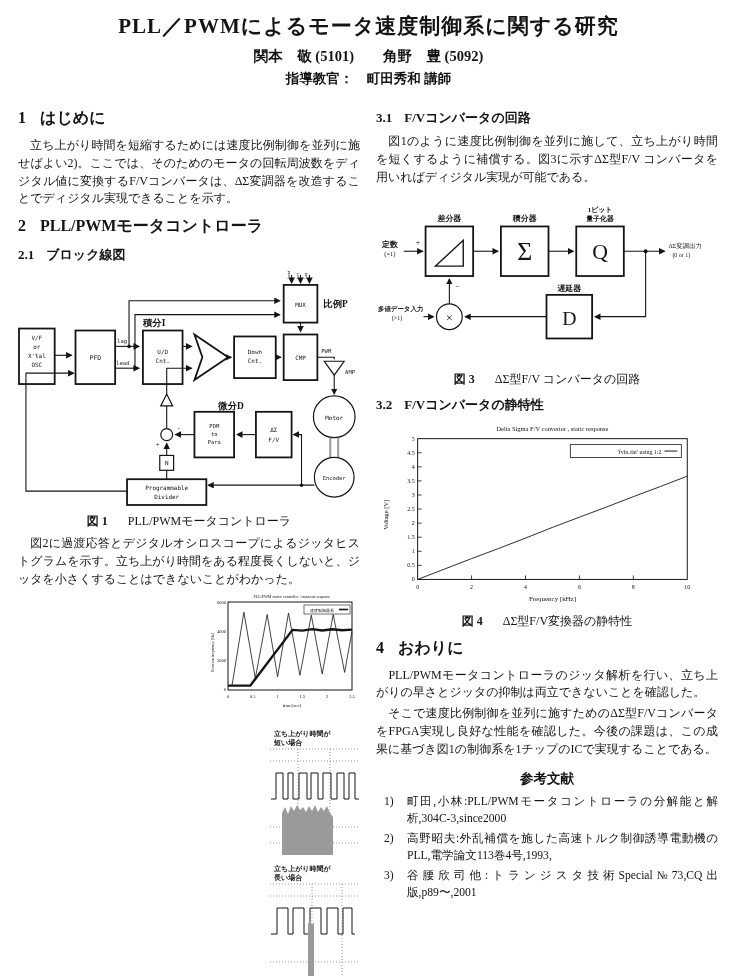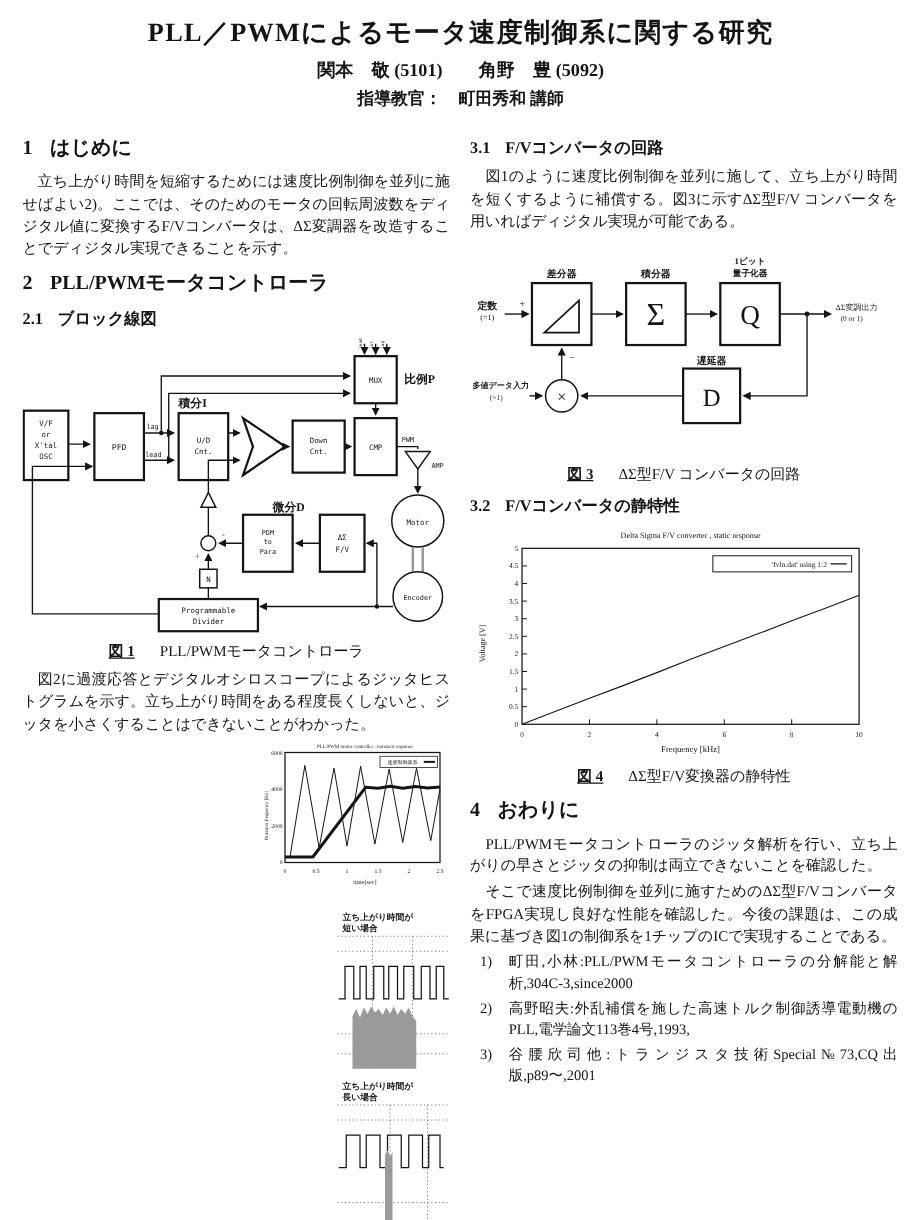--- a/index.html
+++ b/index.html
@@ -11,21 +11,21 @@
   .advisor{text-align:center;font-size:13.5px;font-weight:bold;margin:0 0 12px;}
   .cols{display:flex;gap:16px;}
   .col{width:342px;}
   h2{font-size:16px;margin:8px 0 8px;}
   h2 .no{margin-right:14px;}
   h3{font-size:13px;margin:9px 0 6px;}
   h3 .no{margin-right:12px;}
   p.body{font-size:12px;line-height:1.48;text-align:justify;margin:0 0 3px;}
   figure{margin:4px 0 6px;}
   .figcap{text-align:center;font-size:12px;margin-top:3px;line-height:1.35;}
-  .figcap .lbl{font-weight:bold;margin-right:20px;text-decoration:underline;}
+  .figcap .lbl{font-weight:bold;margin-right:20px;}
   .mathit{font-style:italic;}
   .fig2row{display:flex;gap:3px;align-items:flex-end;flex-direction:column;}
   .refhead{text-align:center;font-weight:bold;font-size:13.5px;margin:12px 0 6px;}
   .ref{display:flex;font-size:11.6px;line-height:1.42;margin:4px 0 4px 8px;gap:7px;text-align:justify;}
   .ref .num{flex:0 0 16px;}
   svg{display:block;}
   svg text{fill:#141414;}
   .boxlbl{font-family:"DejaVu Sans Mono",monospace;}
   .jplbl{font-family:"Liberation Serif","DejaVu Serif",serif;font-weight:bold;}
   .wire{stroke:#141414;stroke-width:1.1;fill:none;}
@@ -328,20 +328,21 @@
           <text x="178" y="182" font-size="7" text-anchor="middle">Frequency [kHz]</text>
           <polyline id="fig4-line" fill="none" stroke="#141414" stroke-width="0.9" points="42.0,160.0 69.2,149.5 96.4,139.0 123.6,128.8 150.8,118.3 178.0,107.5 205.2,97.2 232.4,87.0 259.6,76.5 286.8,66.3 314.0,55.8"></polyline>
         </svg>
         <div class="figcap"><span class="lbl">図 4</span><span>ΔΣ型F/V変換器の静特性</span></div>
       </figure>
 
       <h2><span class="no">4</span><span>おわりに</span></h2>
       <p class="body">　PLL/PWMモータコントローラのジッタ解析を行い、立ち上がりの早さとジッタの抑制は両立できないことを確認した。</p>
       <p class="body">　そこで速度比例制御を並列に施すためのΔΣ型F/VコンバータをFPGA実現し良好な性能を確認した。今後の課題は、この成果に基づき図1の制御系を1チップのICで実現することである。</p>
 
+      <div class="refhead">参考文献</div>
       <div class="ref">
           <span class="num">1)</span>
           <span>町田,小林:PLL/PWMモータコントローラの分解能と解析,304C-3,since2000</span>
         </div>
       <div class="ref">
           <span class="num">2)</span>
           <span>高野昭夫:外乱補償を施した高速トルク制御誘導電動機のPLL,電学論文113巻4号,1993,</span>
         </div>
       <div class="ref">
           <span class="num">3)</span>

